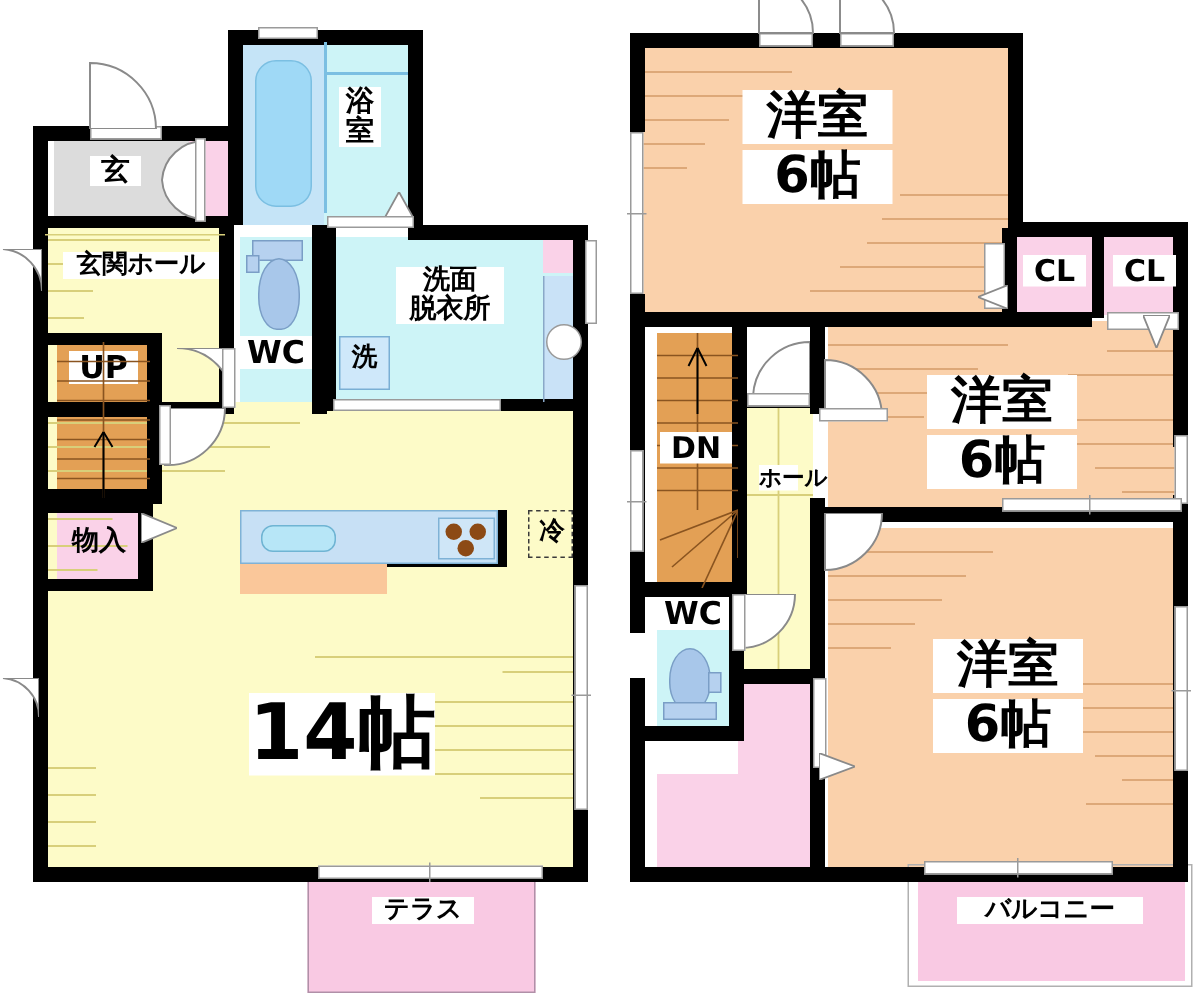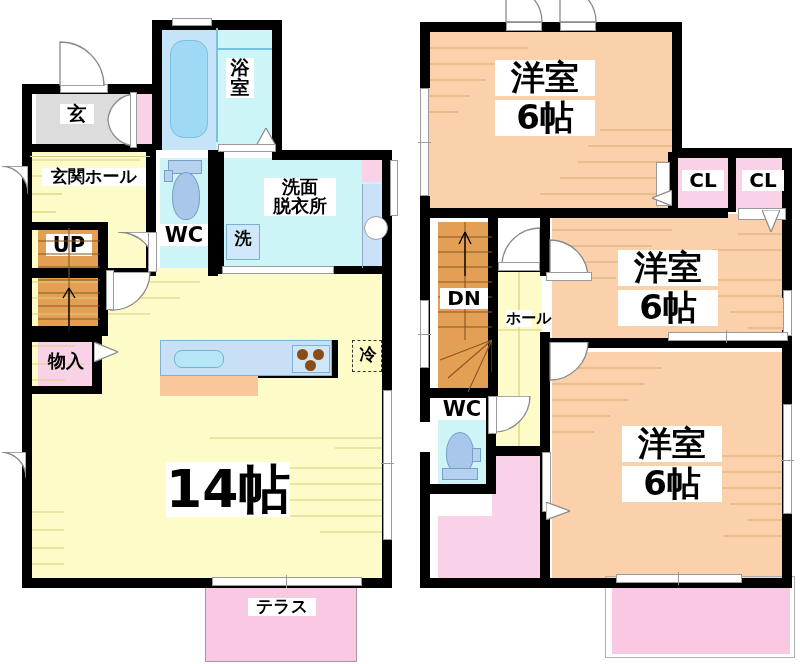--- a/index.html
+++ b/index.html
@@ -511,16 +511,17 @@
     <div class="lbl jp" style="left:95px;top:60px;width:100px;font-size:34px;">洋室</div>
     <div class="lbl jp" style="left:95px;top:100px;width:100px;font-size:34px;">6帖</div>
     <div class="lbl jp" style="left:218px;top:250px;width:100px;font-size:34px;">洋室</div>
     <div class="lbl jp" style="left:218px;top:290px;width:100px;font-size:34px;">6帖</div>
     <div class="lbl jp" style="left:222px;top:426px;width:100px;font-size:34px;">洋室</div>
     <div class="lbl jp" style="left:222px;top:466px;width:100px;font-size:34px;">6帖</div>
     <div class="lbl jp" style="left:106px;top:310px;width:26px;font-size:15px;line-height:1.12;">ホール</div>
     <div class="lbl" style="left:38px;top:398px;width:48px;font-size:21px;">WC</div>
     <div class="lbl" style="left:282px;top:170px;width:42px;font-size:20px;">CL</div>
     <div class="lbl" style="left:342px;top:170px;width:42px;font-size:20px;">CL</div>
+    <div class="lbl jp" style="left:238px;top:598px;width:124px;font-size:17px;">バルコニー</div>
     <div class="lbl" style="left:40px;top:288px;width:48px;font-size:20px;">DN</div>
   </div>
 
 </div>
 
 </body></html>

